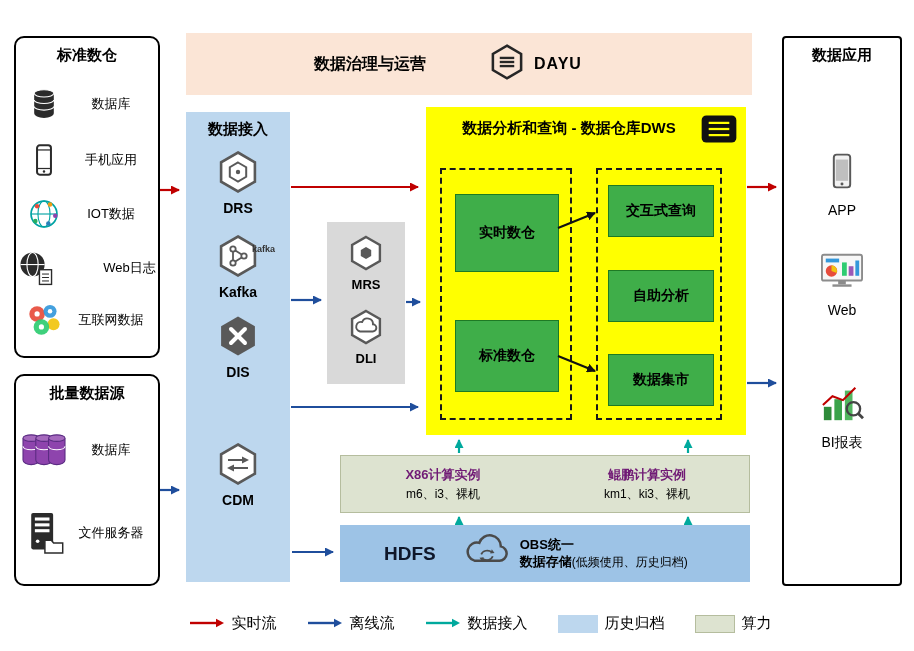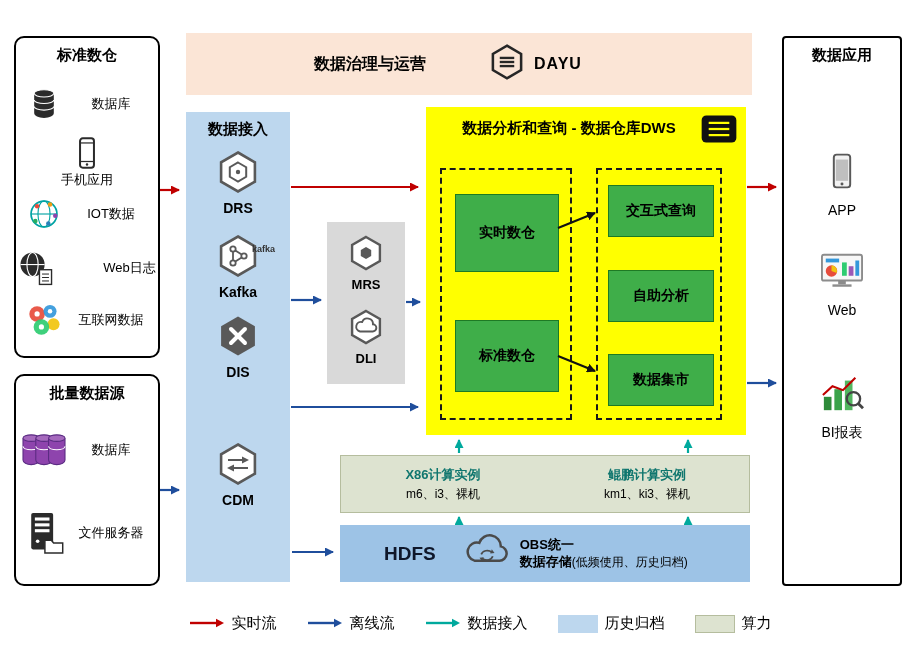--- a/index.html
+++ b/index.html
@@ -35,21 +35,21 @@
   .gnode { position: absolute; background: var(--node-green, #3fae49); border: 1.5px solid #1d7a24;
            display: flex; align-items: center; justify-content: center;
            font-weight: 700; font-size: 14px; color: #000; }
 
   .apps-box { border: 2px solid #000; border-radius: 4px; background: #fff; }
   .app-item { position: absolute; width: 100%; display: flex; flex-direction: column; align-items: center; gap: 6px; }
   .app-label { font-size: 14px; color: #000; }
 
   .compute-box { background: var(--compute-bg, #dde3d0); border: 1px solid #b5bd9e; display: flex; }
   .compute-half { width: 50%; display: flex; flex-direction: column; align-items: center; justify-content: center; }
-  .compute-title { font-weight: 700; font-size: 13px; color: #0f766e; }
+  .compute-title { font-weight: 700; font-size: 13px; color: #701a75; }
   .compute-sub { font-size: 12px; color: #000; margin-top: 2px; }
 
   .hdfs-box { background: var(--storage-bg, #9dc3e6); display: flex; align-items: center; }
   .hdfs-label { font-weight: 700; font-size: 19px; color: #0f172a; margin-left: 44px; }
   .obs-cloud { margin-left: 26px; }
   .obs-text { margin-left: 8px; font-size: 13px; color: #000; line-height: 1.3; }
   .obs-bold { font-weight: 700; }
   .obs-note { font-weight: 400; font-size: 12px; }
 
   .legend { position: absolute; top: 614px; left: 0; width: 100%; display: flex; justify-content: center;
@@ -102,21 +102,21 @@
       <span class="src-icon">
         <svg viewBox="0 0 44 44" width="36" height="36">
           <path d="M10 9 v24 c0 3.3 5.4 6 12 6 s12 -2.7 12 -6 V9" fill="#2b2b2b"></path>
           <ellipse cx="22" cy="9" rx="12" ry="4.5" fill="#2b2b2b" stroke="#ffffff" stroke-width="1.3"></ellipse>
           <path d="M10 17 c0 2.5 5.4 4.5 12 4.5 s12 -2 12 -4.5" fill="none" stroke="#fff" stroke-width="1.3"></path>
           <path d="M10 25 c0 2.5 5.4 4.5 12 4.5 s12 -2 12 -4.5" fill="none" stroke="#fff" stroke-width="1.3"></path>
         </svg>
       </span>
       <span class="src-label">数据库</span>
     </div>
-    <div class="src-row" style="top:96px;height:52px;flex-direction:column;">
+    <div class="src-row" style="top:96px;height:52px;">
       <span class="src-icon">
         <svg viewBox="0 0 44 44" width="34" height="38">
           <rect x="13" y="3" width="18" height="38" rx="3.5" fill="#fff" stroke="#2b2b2b" stroke-width="2.6"></rect>
           <line x1="13" y1="9" x2="31" y2="9" stroke="#2b2b2b" stroke-width="1.6"></line>
           <line x1="13" y1="33" x2="31" y2="33" stroke="#2b2b2b" stroke-width="1.6"></line>
           <circle cx="22" cy="37" r="1.6" fill="#2b2b2b"></circle>
         </svg>
       </span>
       <span class="src-label">手机应用</span>
     </div>
@@ -312,21 +312,21 @@
           <path d="M13 22 L13 16 A6 6 0 0 1 18.5 24 z" fill="#f1c40f"></path>
           <rect x="24" y="13" width="5" height="14" fill="#2ecc71"></rect>
           <rect x="31" y="17" width="5" height="10" fill="#9b59b6"></rect>
           <rect x="38" y="11" width="4" height="16" fill="#3498db"></rect>
           <rect x="20" y="32" width="8" height="4" fill="#8c8c8c"></rect>
           <rect x="14" y="36" width="20" height="2.5" fill="#8c8c8c"></rect>
         </svg>
       </span>
       <span class="app-label">Web</span>
     </div>
-    <div class="app-item" style="top:334px;">
+    <div class="app-item" style="top:344px;">
       <span>
         <svg viewBox="0 0 48 44" width="46" height="42">
           <rect x="5" y="26" width="8" height="14" fill="#2e8b3a"></rect>
           <rect x="16" y="18" width="8" height="22" fill="#3aa34a"></rect>
           <rect x="27" y="9" width="8" height="31" fill="#52b65f"></rect>
           <polyline points="4,24 14,15 25,19 38,6" fill="none" stroke="#c00000" stroke-width="2.2"></polyline>
           <circle cx="36" cy="28" r="7" fill="none" stroke="#444" stroke-width="2.4"></circle>
           <line x1="41" y1="33" x2="46" y2="38" stroke="#444" stroke-width="3"></line>
         </svg>
       </span>

